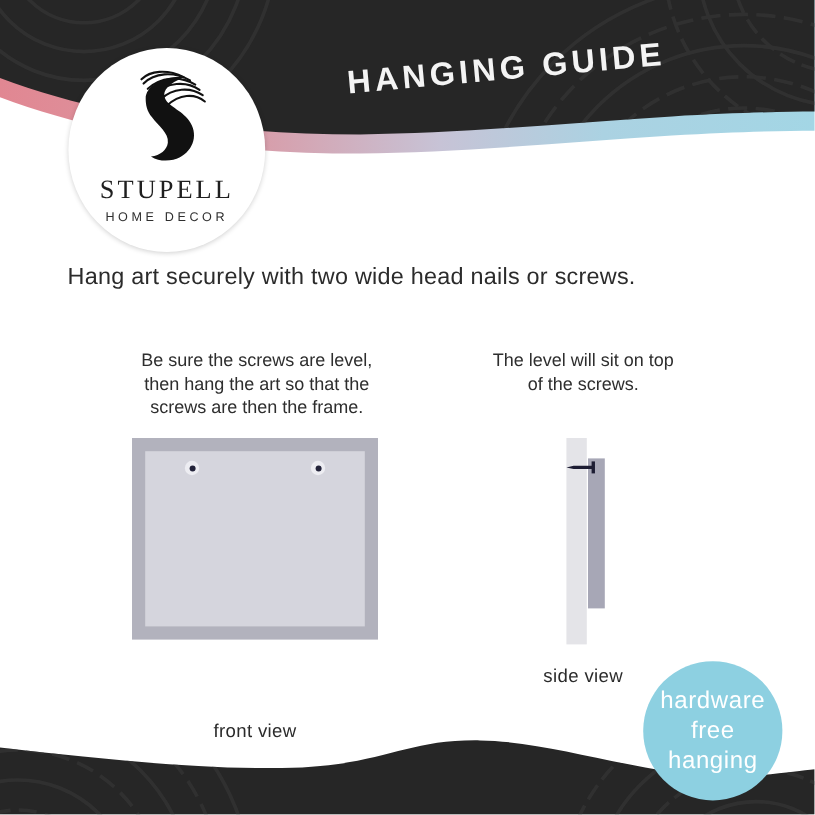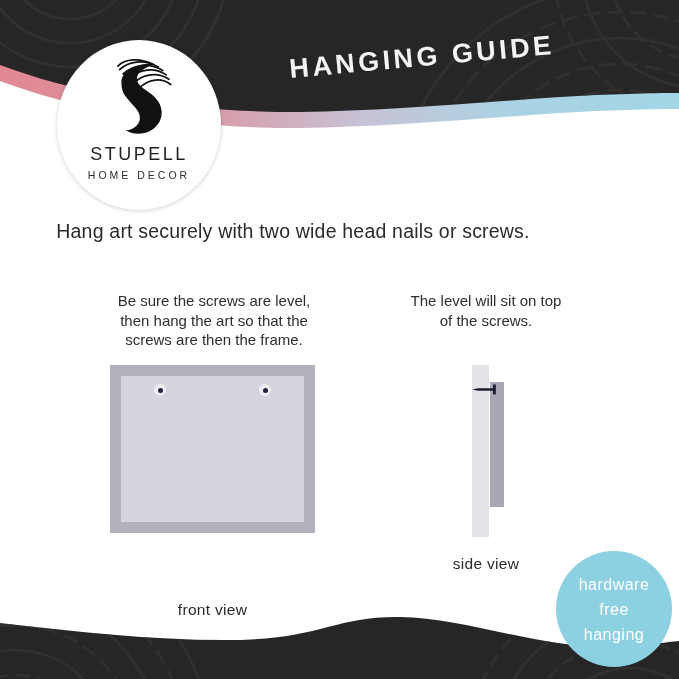--- a/index.html
+++ b/index.html
@@ -10,21 +10,21 @@
   svg.layer{position:absolute;left:0;display:block;}
   #header-svg{top:0;z-index:1;}
   #footer-svg{top:600px;z-index:1;}
 
   .logo{
     position:absolute;left:57px;top:40px;width:164px;height:170px;border-radius:50%;
     background:#ffffff;z-index:3;text-align:center;
     box-shadow:0 1px 4px rgba(0,0,0,.18);
   }
   .logo svg{margin-top:12px;}
-  .brand-name{font-size:18px;letter-spacing:2.5px;color:#1f1f1f;margin-top:0px;}
+  .brand-name{font-size:22px;letter-spacing:2.5px;color:#1f1f1f;margin-top:0px;font-family:Liberation Serif, serif;}
   .brand-tagline{font-size:10.5px;letter-spacing:3px;color:#2e2e2e;margin-top:4px;}
 
   .headline{
     position:absolute;left:248px;top:42px;width:348px;z-index:2;
     transform:rotate(-5.2deg);transform-origin:50% 50%;
     color:#f4f4f4;font-size:27px;font-weight:700;letter-spacing:3.5px;
     text-align:center;white-space:nowrap;
   }
 
   .heading{
@@ -56,23 +56,23 @@
 
   .wall-bar{position:absolute;left:472px;top:365px;width:17px;height:172px;background:#e4e4e8;z-index:2;}
   .frame-side-bar{position:absolute;left:490px;top:382px;width:14px;height:125px;background:#a7a7b6;z-index:2;}
   .nail{position:absolute;left:468px;top:383px;z-index:4;}
 
   .view-label{position:absolute;font-size:15.5px;letter-spacing:0.3px;color:#2b2b2b;text-align:center;z-index:2;}
   .label-front{left:110px;top:553px;width:205px;margin-top:48px;}
   .label-side{left:436px;top:555px;width:100px;}
 
   .badge{
-    position:absolute;left:556px;top:551px;width:116px;height:116px;border-radius:50%;
+    position:absolute;left:536px;top:551px;width:116px;height:116px;border-radius:50%;
     background:#8dd0e1;z-index:4;text-align:center;color:#ffffff;
-    font-size:16px;line-height:25px;letter-spacing:0.5px;
+    font-size:20px;line-height:25px;letter-spacing:0.5px;
     display:flex;flex-direction:column;justify-content:center;
   }
 </style>
 </head>
 <body>
 
 <div class="canvas">
 
   <svg id="header-svg" class="layer" width="679" height="140" viewBox="0 0 679 140">
     <defs>

